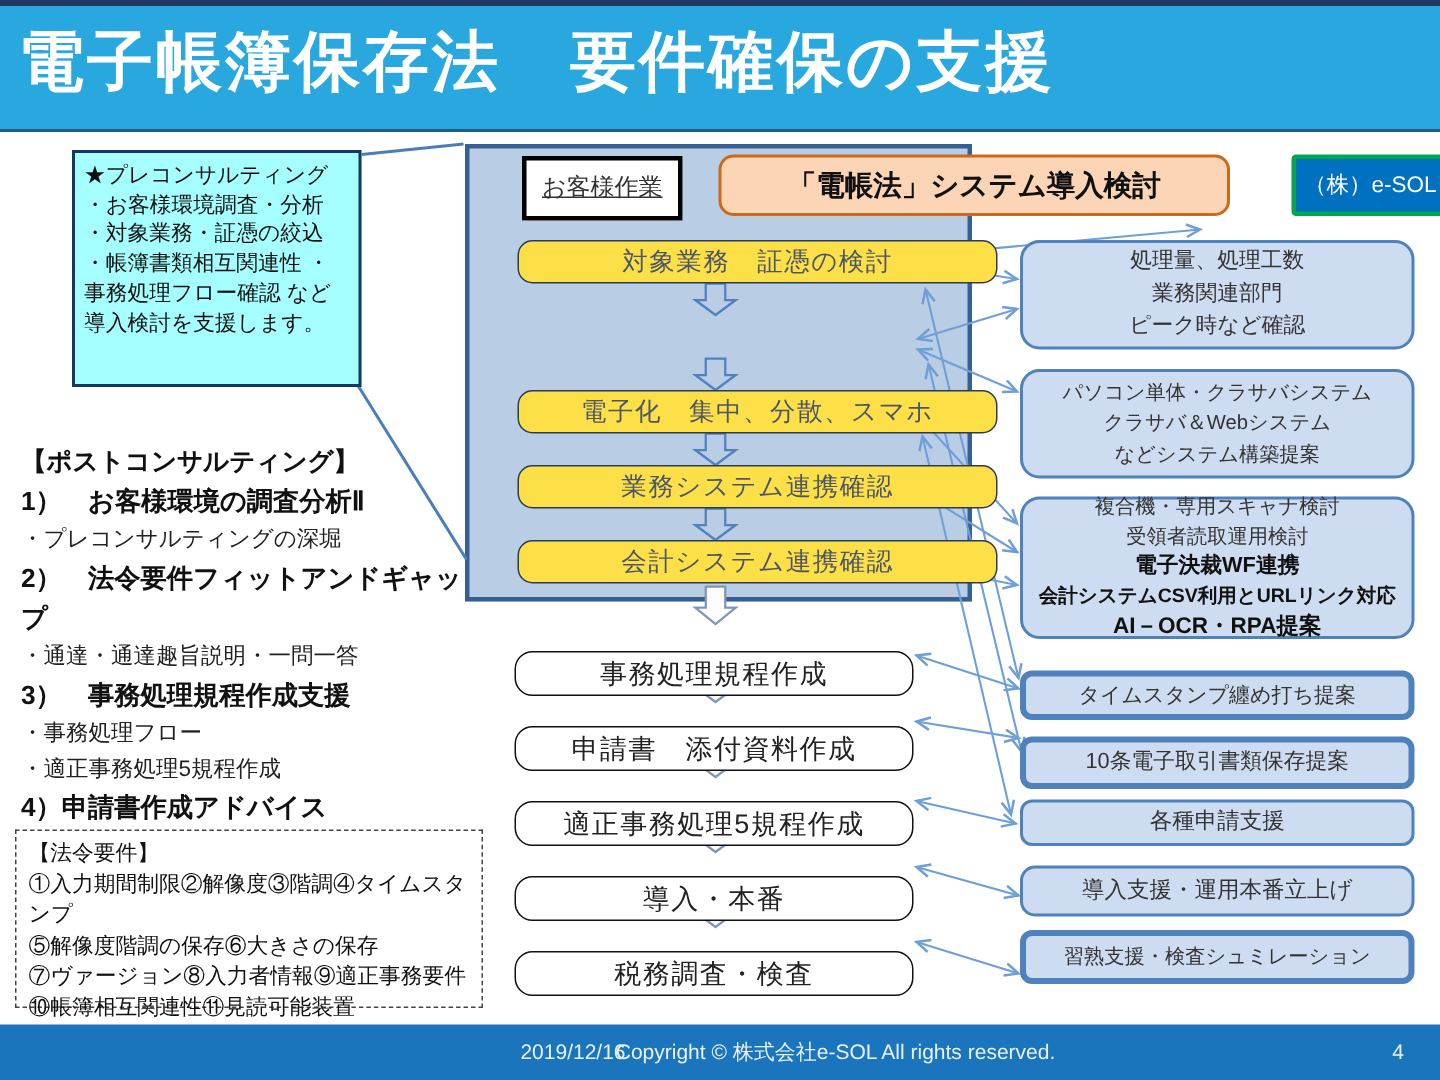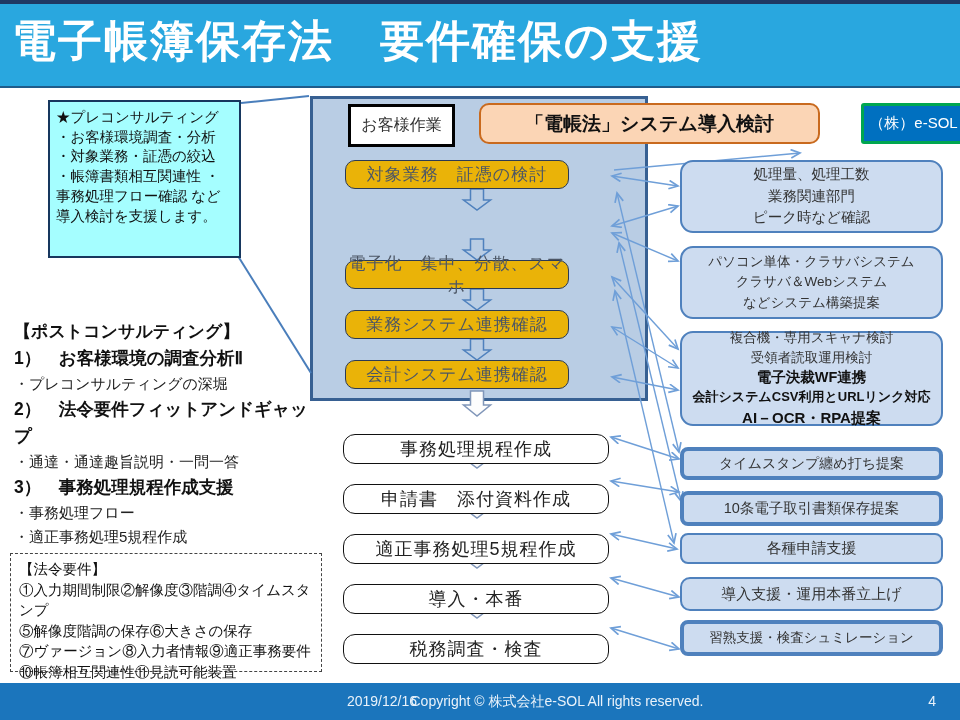--- a/index.html
+++ b/index.html
@@ -13,43 +13,43 @@
   .panel{position:absolute;left:310px;top:96px;width:338px;height:305px;background:#b9cde4;
          border:3px solid #376092;box-sizing:border-box;z-index:1;}
   svg.overlay{position:absolute;left:0;top:0;z-index:2;}
   .box{position:absolute;box-sizing:border-box;display:flex;align-items:center;justify-content:center;
        text-align:center;z-index:3;}
   
   .cyan{left:48px;top:100px;width:193px;height:158px;background:#a5feff;border:2px solid #17375e;
         font-size:14.5px;line-height:1.36;color:#111;display:block;padding:6px 6px;text-align:left;}
   
   .cust{left:348px;top:104px;width:107px;height:43px;background:#fff;border:3px solid #000;
-        font-size:16px;color:#333;}
+        font-size:16px;color:#333;text-decoration:underline;}
   
   .orange{left:479px;top:103px;width:341px;height:41px;background:#fbd5b5;border:2px solid #c96a1e;
           border-radius:10px;font-size:19px;font-weight:bold;color:#111;}
   
   .brand{left:845px;top:103px;width:105px;height:41px;background:#0070c0;border:3px solid #00a650;
          border-radius:3px;font-size:15px;font-weight:normal;color:#fff;margin-left:16px;}
   
-  .bflow{left:345px;width:224px;height:29px;background:#eab308;border:1.5px solid #2b3a55;
+  .bflow{left:345px;width:320px;height:29px;background:#fde047;border:1.5px solid #2b3a55;
          border-radius:10px;font-size:17px;color:#4c5665;letter-spacing:1px;}
   
   .wflow{left:343px;width:266px;height:30px;background:#fff;border:1.6px solid #111;
          border-radius:12px;font-size:18px;color:#222;letter-spacing:1px;margin-top:16px;}
   
   .rbox{left:680px;width:263px;background:#cddcf0;border:2px solid #4f81bd;border-radius:13px;
         color:#333;flex-direction:column;line-height:1.5;}
   .rbox .rl{display:block;}
   .thick{border-width:4px;}
   .mid{border-width:2.5px;}
   .b{font-weight:bold;color:#111;}
   
   .post{position:absolute;left:14px;top:294px;width:300px;z-index:3;color:#111;}
-  .post .t{font-size:17px;font-weight:bold;line-height:27px;margin-top:24px;}
+  .post .t{font-size:17px;font-weight:bold;line-height:27px;}
   .post .h{font-size:17.5px;font-weight:bold;line-height:27px;}
   .post .s{font-size:15px;line-height:24px;color:#222;}
   
   .legal{position:absolute;left:10px;top:553px;width:312px;height:119px;background:#fff;
          border:1px dashed #444;box-sizing:border-box;padding:5px 8px;font-size:14.5px;
          line-height:1.42;color:#111;z-index:3;}
   
   .footer{position:absolute;left:0;top:683px;width:960px;height:37px;background:#1b75bc;z-index:4;
           color:#e9f2fa;font-size:14px;}
   .footer span{position:absolute;top:10px;}

